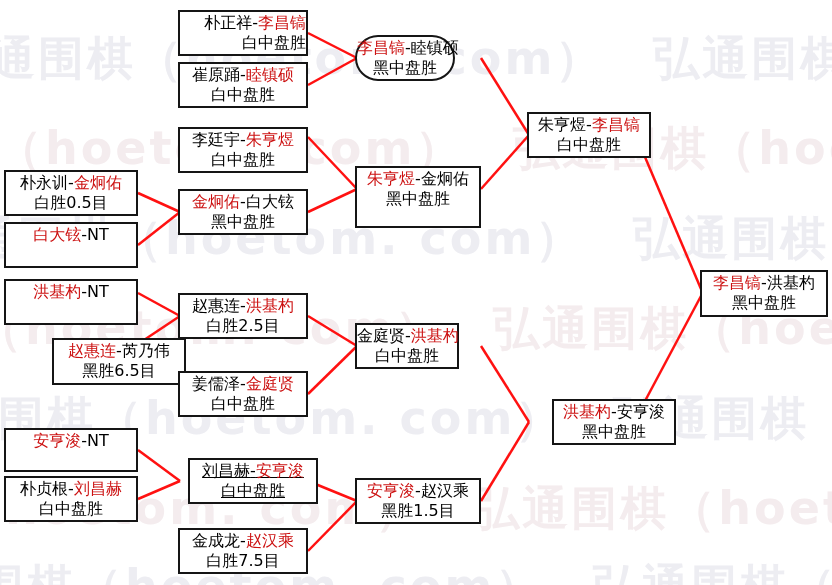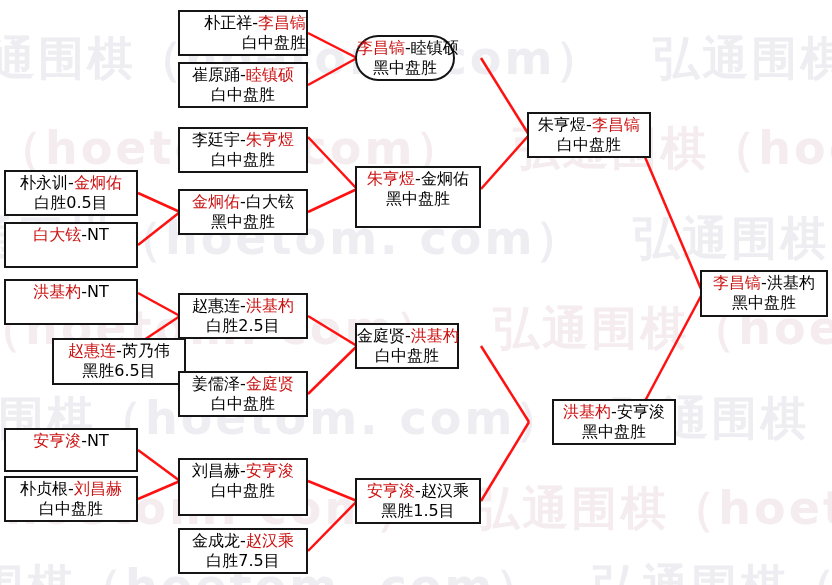--- a/index.html
+++ b/index.html
@@ -128,21 +128,21 @@
         <div class="result">黑中盘胜</div>
       </div>
       <div class="match-box" style="left: 178px; top: 293px; width: 130px; height: 46px;">
         <div class="players"><span>赵惠连</span><span class="dash">-</span><span class="winner">洪基杓</span></div>
         <div class="result">白胜2.5目</div>
       </div>
       <div class="match-box" style="left: 178px; top: 371px; width: 130px; height: 46px;">
         <div class="players"><span>姜儒泽</span><span class="dash">-</span><span class="winner">金庭贤</span></div>
         <div class="result">白中盘胜</div>
       </div>
-      <div class="match-box" style="left: 178px; top: 458px; width: 130px; height: 58px;">
+      <div class="match-box" style="left: 188px; top: 458px; width: 130px; height: 46px; text-decoration: underline;">
         <div class="players"><span>刘昌赫</span><span class="dash">-</span><span class="winner">安亨浚</span></div>
         <div class="result">白中盘胜</div>
       </div>
       <div class="match-box" style="left: 178px; top: 528px; width: 130px; height: 46px;">
         <div class="players"><span>金成龙</span><span class="dash">-</span><span class="winner">赵汉乘</span></div>
         <div class="result">白胜7.5目</div>
       </div>
       <div class="match-box" style="left: 355px; top: 35px; width: 100px; height: 46px; border-radius: 23px;">
         <div class="players"><span class="winner">李昌镐</span><span class="dash">-</span><span>睦镇硕</span></div>
         <div class="result">黑中盘胜</div>

